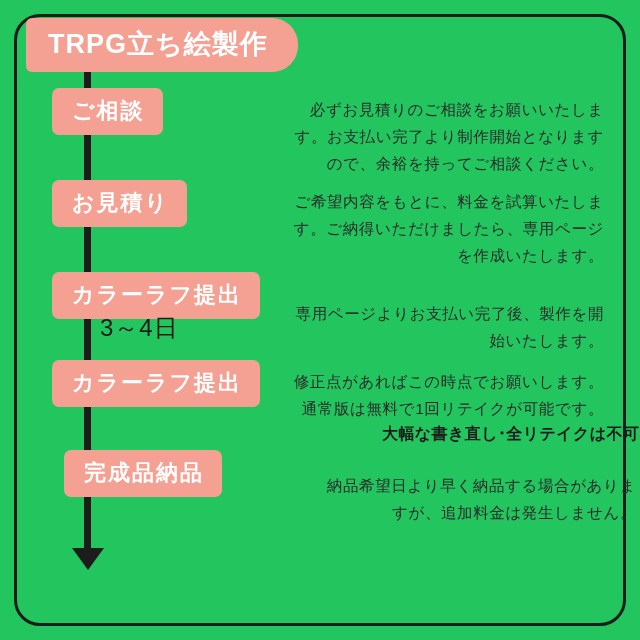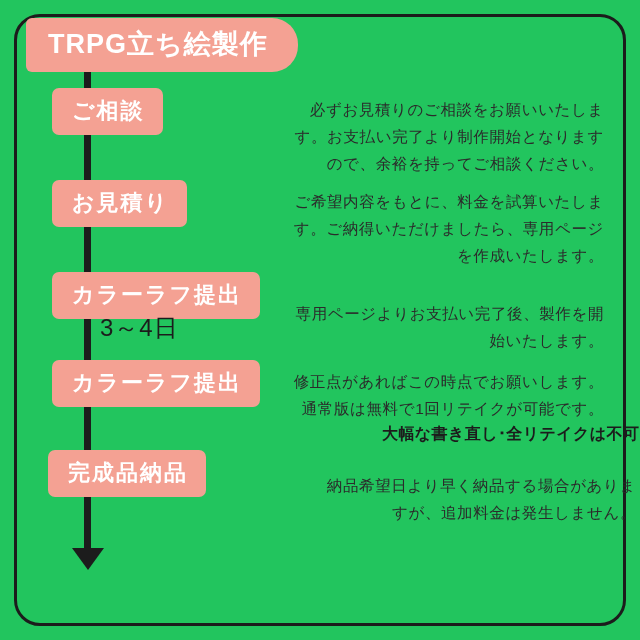--- a/index.html
+++ b/index.html
@@ -139,17 +139,17 @@
   <div class="body-text" style="left:282px; top:188px; width:322px;">ご希望内容をもとに、料金を試算いたします。ご納得いただけましたら、専用ページを作成いたします。</div>
 
   <div class="step-label" style="left:52px; top:272px;">カラーラフ提出</div>
   <div class="duration" style="left:100px; top:312px;">3～4日</div>
   <div class="body-text" style="left:282px; top:280px; width:322px;margin-top:20px;">専用ページよりお支払い完了後、製作を開始いたします。</div>
 
   <div class="step-label" style="left:52px; top:360px;">カラーラフ提出</div>
   <div class="body-text" style="left:282px; top:368px; width:322px;">修正点があればこの時点でお願いします。通常版は無料で1回リテイクが可能です。</div>
   <div class="note-right" style="left:382px; top:424px;">大幅な書き直し･全リテイクは不可</div>
 
-  <div class="step-label" style="left:48px; top:450px;">完成品納品</div>
+  <div class="step-label" style="left:64px; top:450px;">完成品納品</div>
   <div class="body-text" style="left:282px; top:472px; width:322px;margin-left:32px;">納品希望日より早く納品する場合がありますが、追加料金は発生しません。</div>
 
 
 </div>
 
 </body></html>

